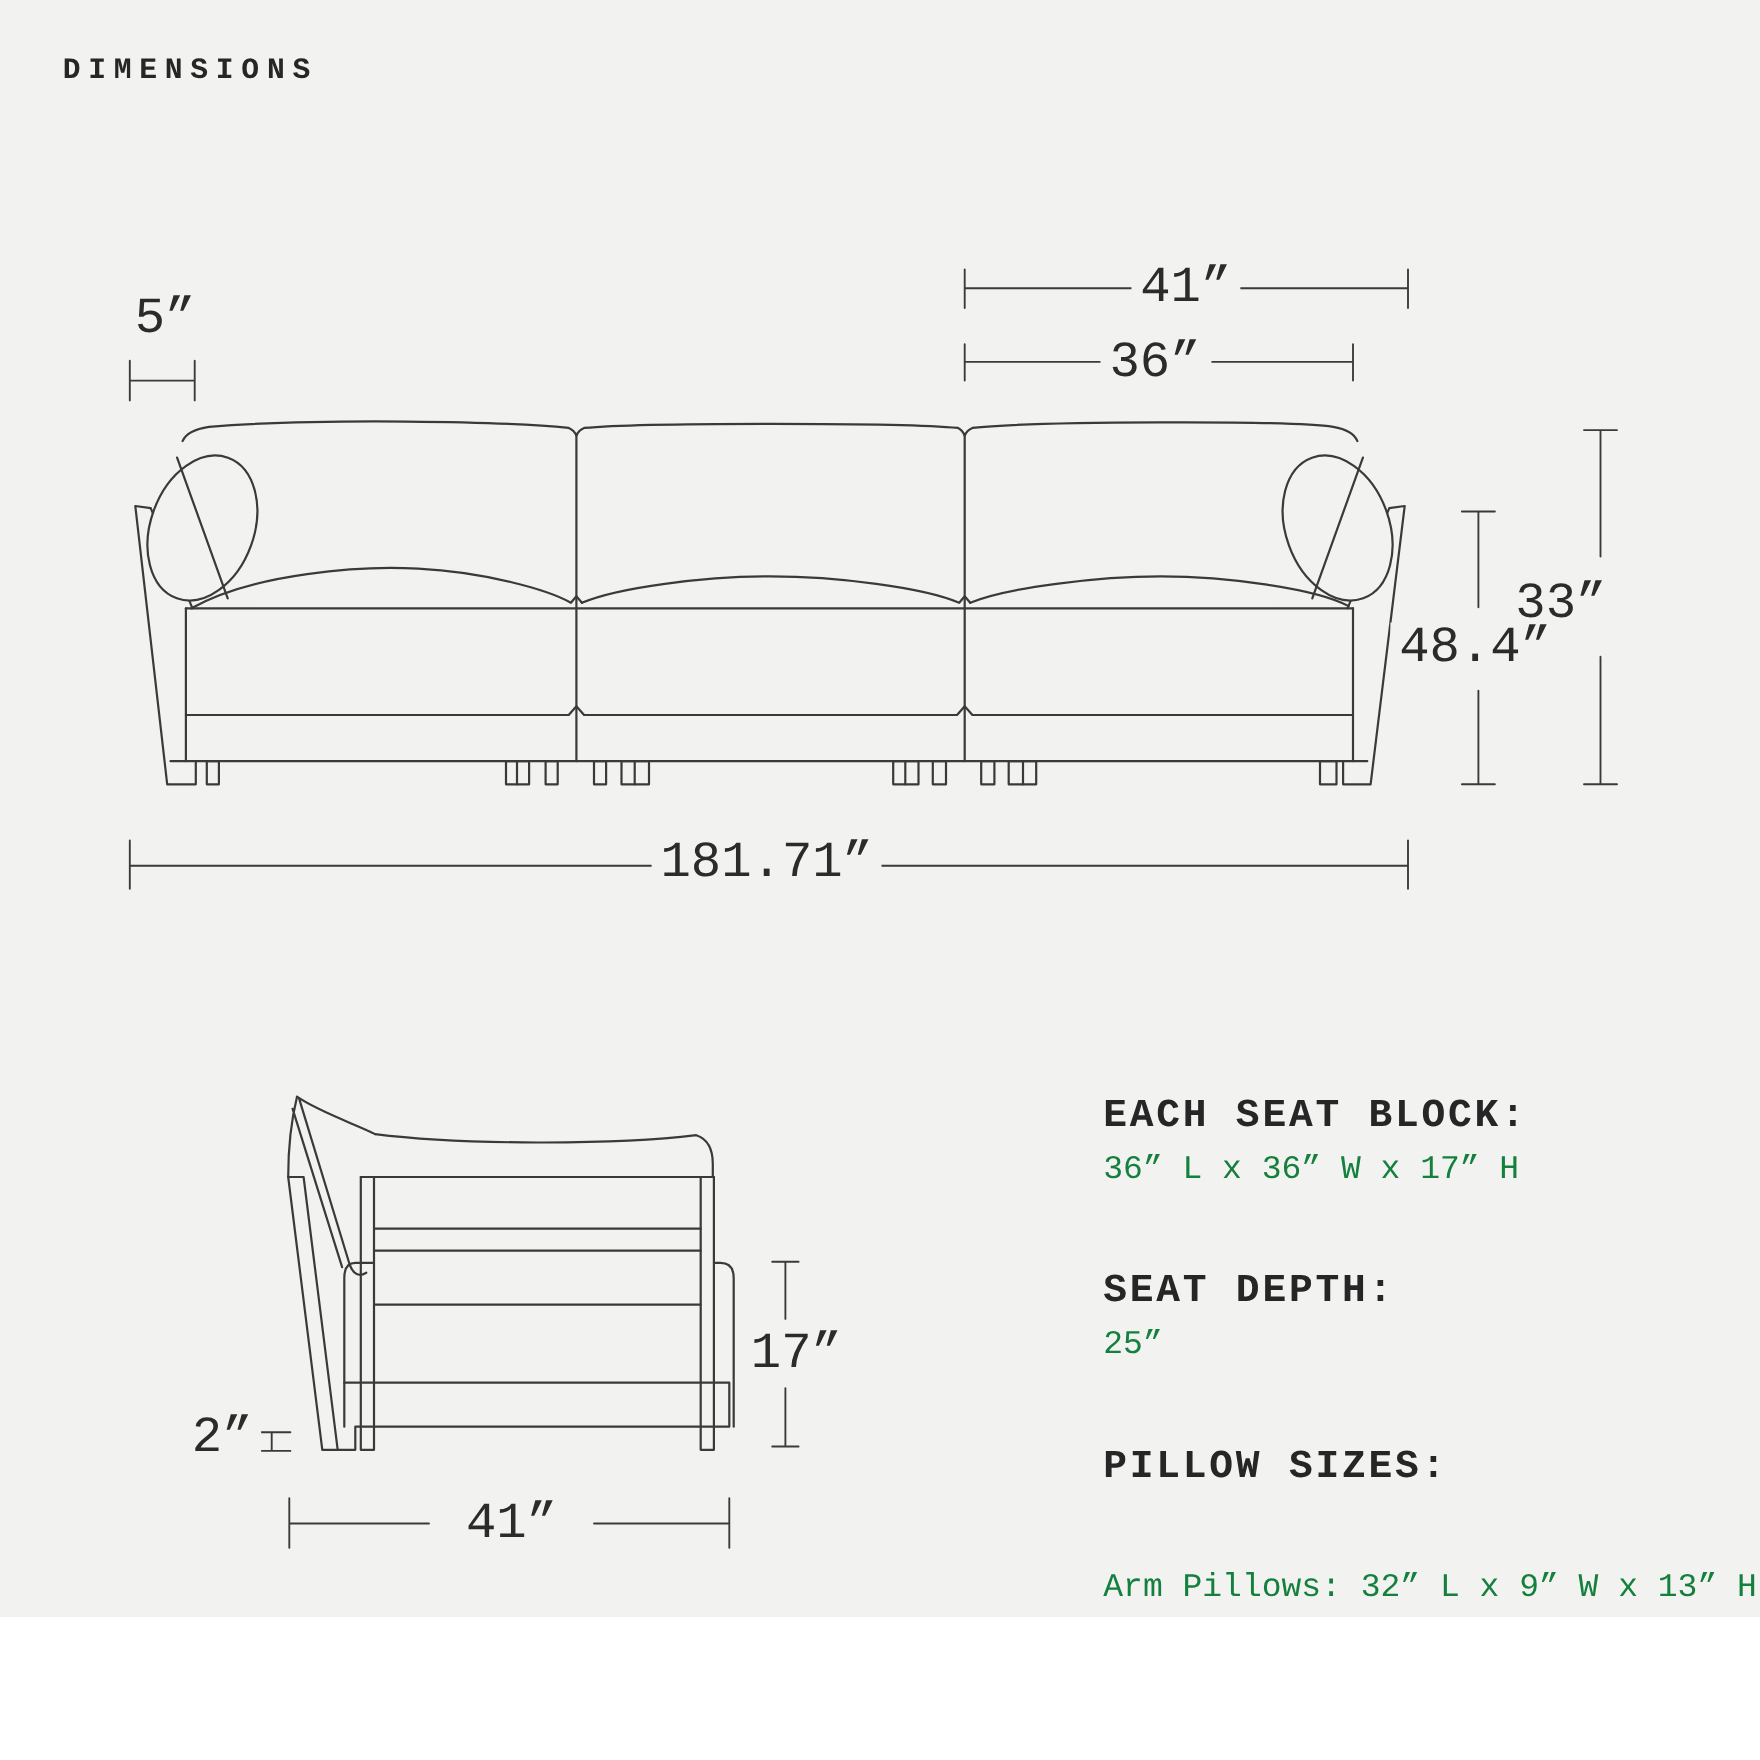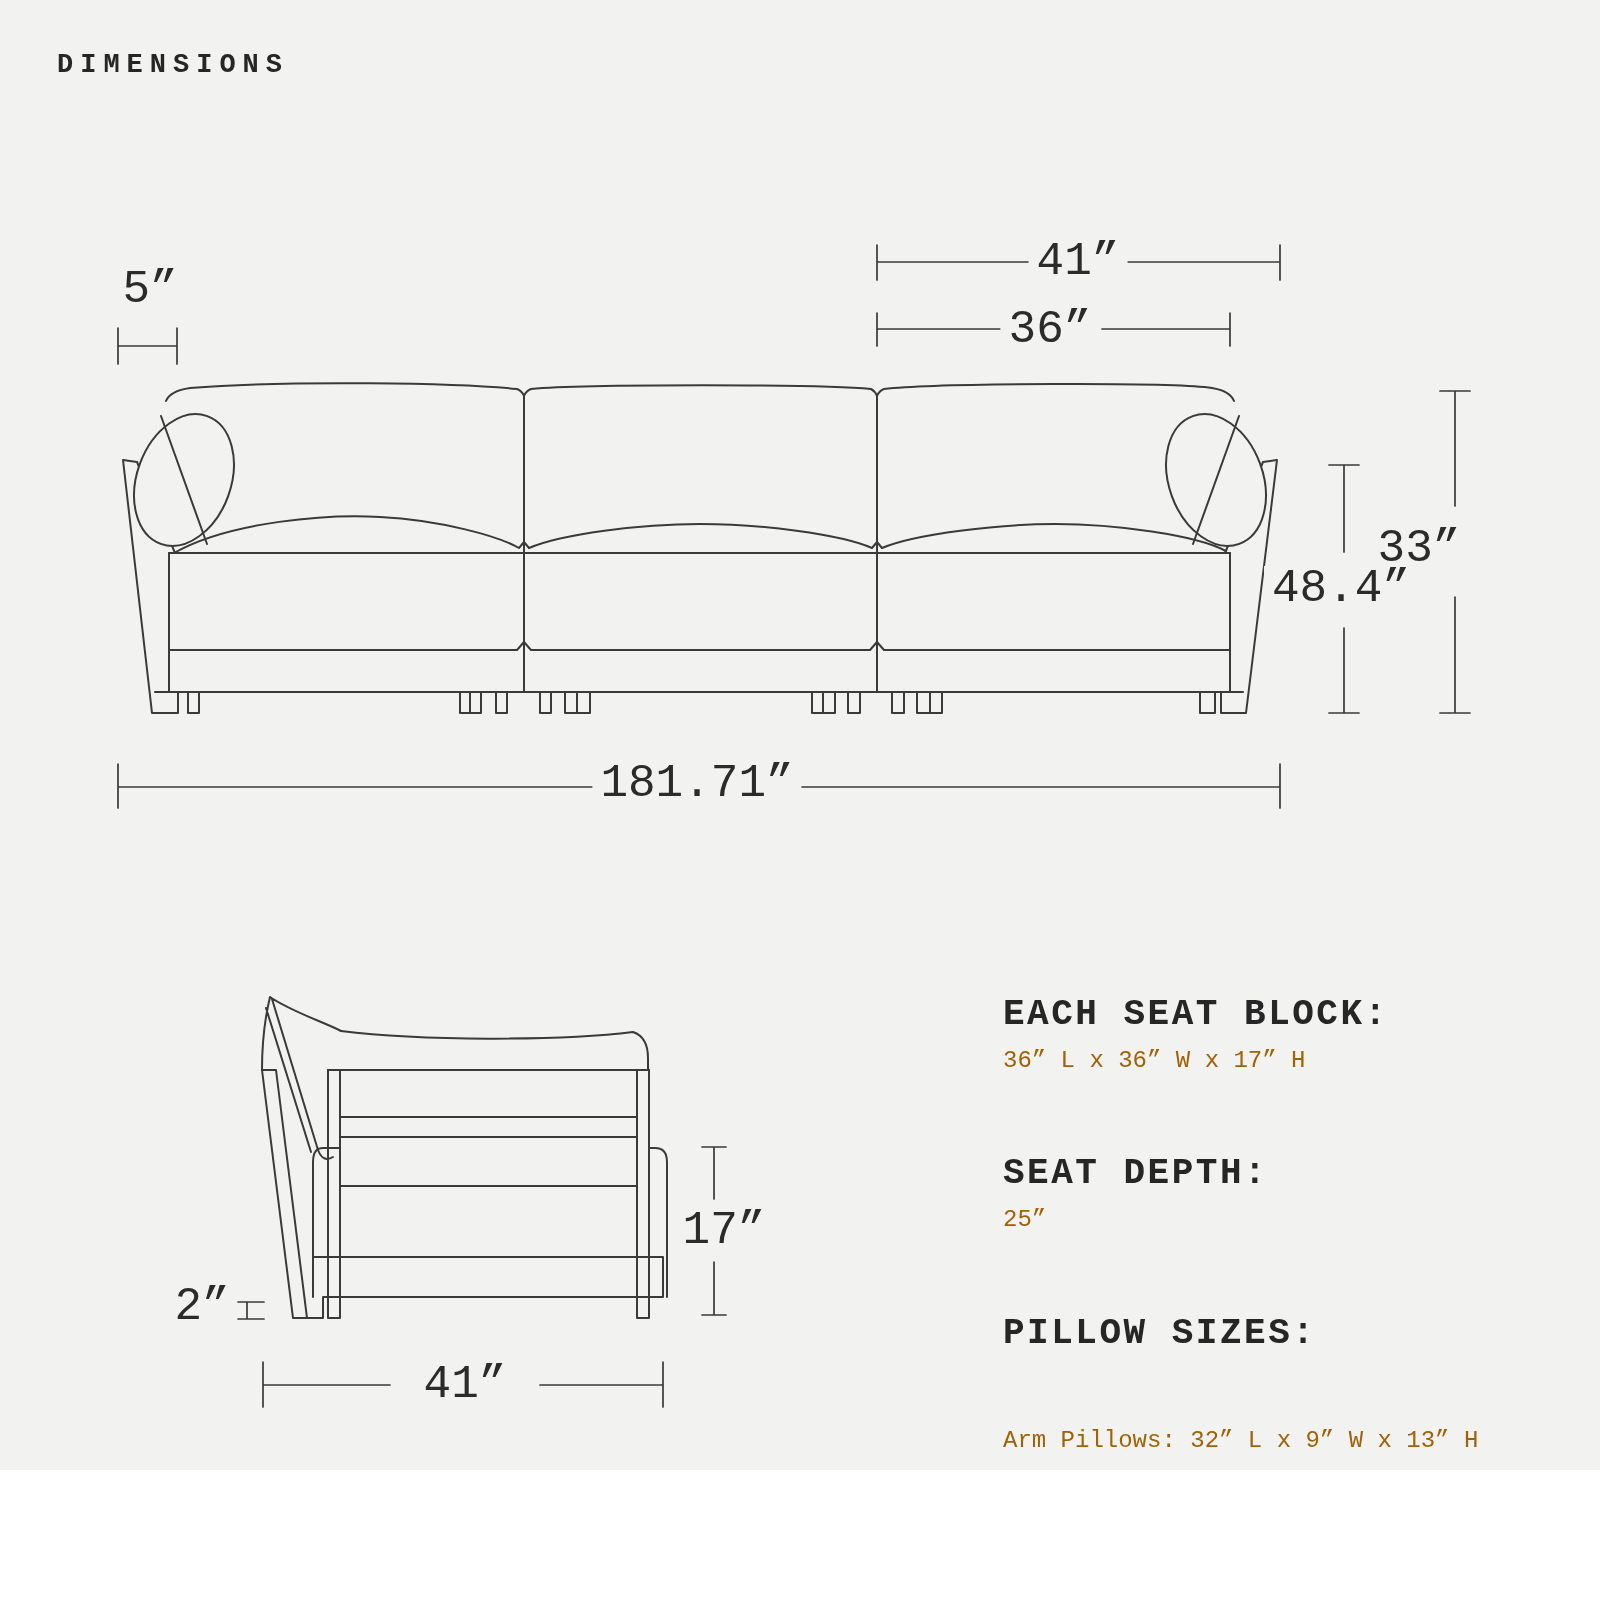--- a/index.html
+++ b/index.html
@@ -22,21 +22,21 @@
   }
   .dim{
     font-size:46px;font-weight:400;color:#2b2b2b;
     transform:translate(-50%,-50%);
     background:#f2f2f0;
     padding:0 8px;
     line-height:1;
   }
   .spec{left:1003px;}
   .spec.h{font-size:36px;font-weight:bold;letter-spacing:2.5px;color:#262626;}
-  .spec.v{font-size:24px;font-weight:400;color:#a16207;}
+  .spec.v{font-size:30px;font-weight:400;color:#15803d;}
 </style>
 </head>
 <body>
 
 <div id="canvas">
 
   <svg id="art" width="1600" height="1600" viewBox="0 0 1600 1600" fill="none" stroke="#3a3a3a" stroke-width="2" stroke-linecap="round" stroke-linejoin="round">
 
     <g stroke-width="2">
 

